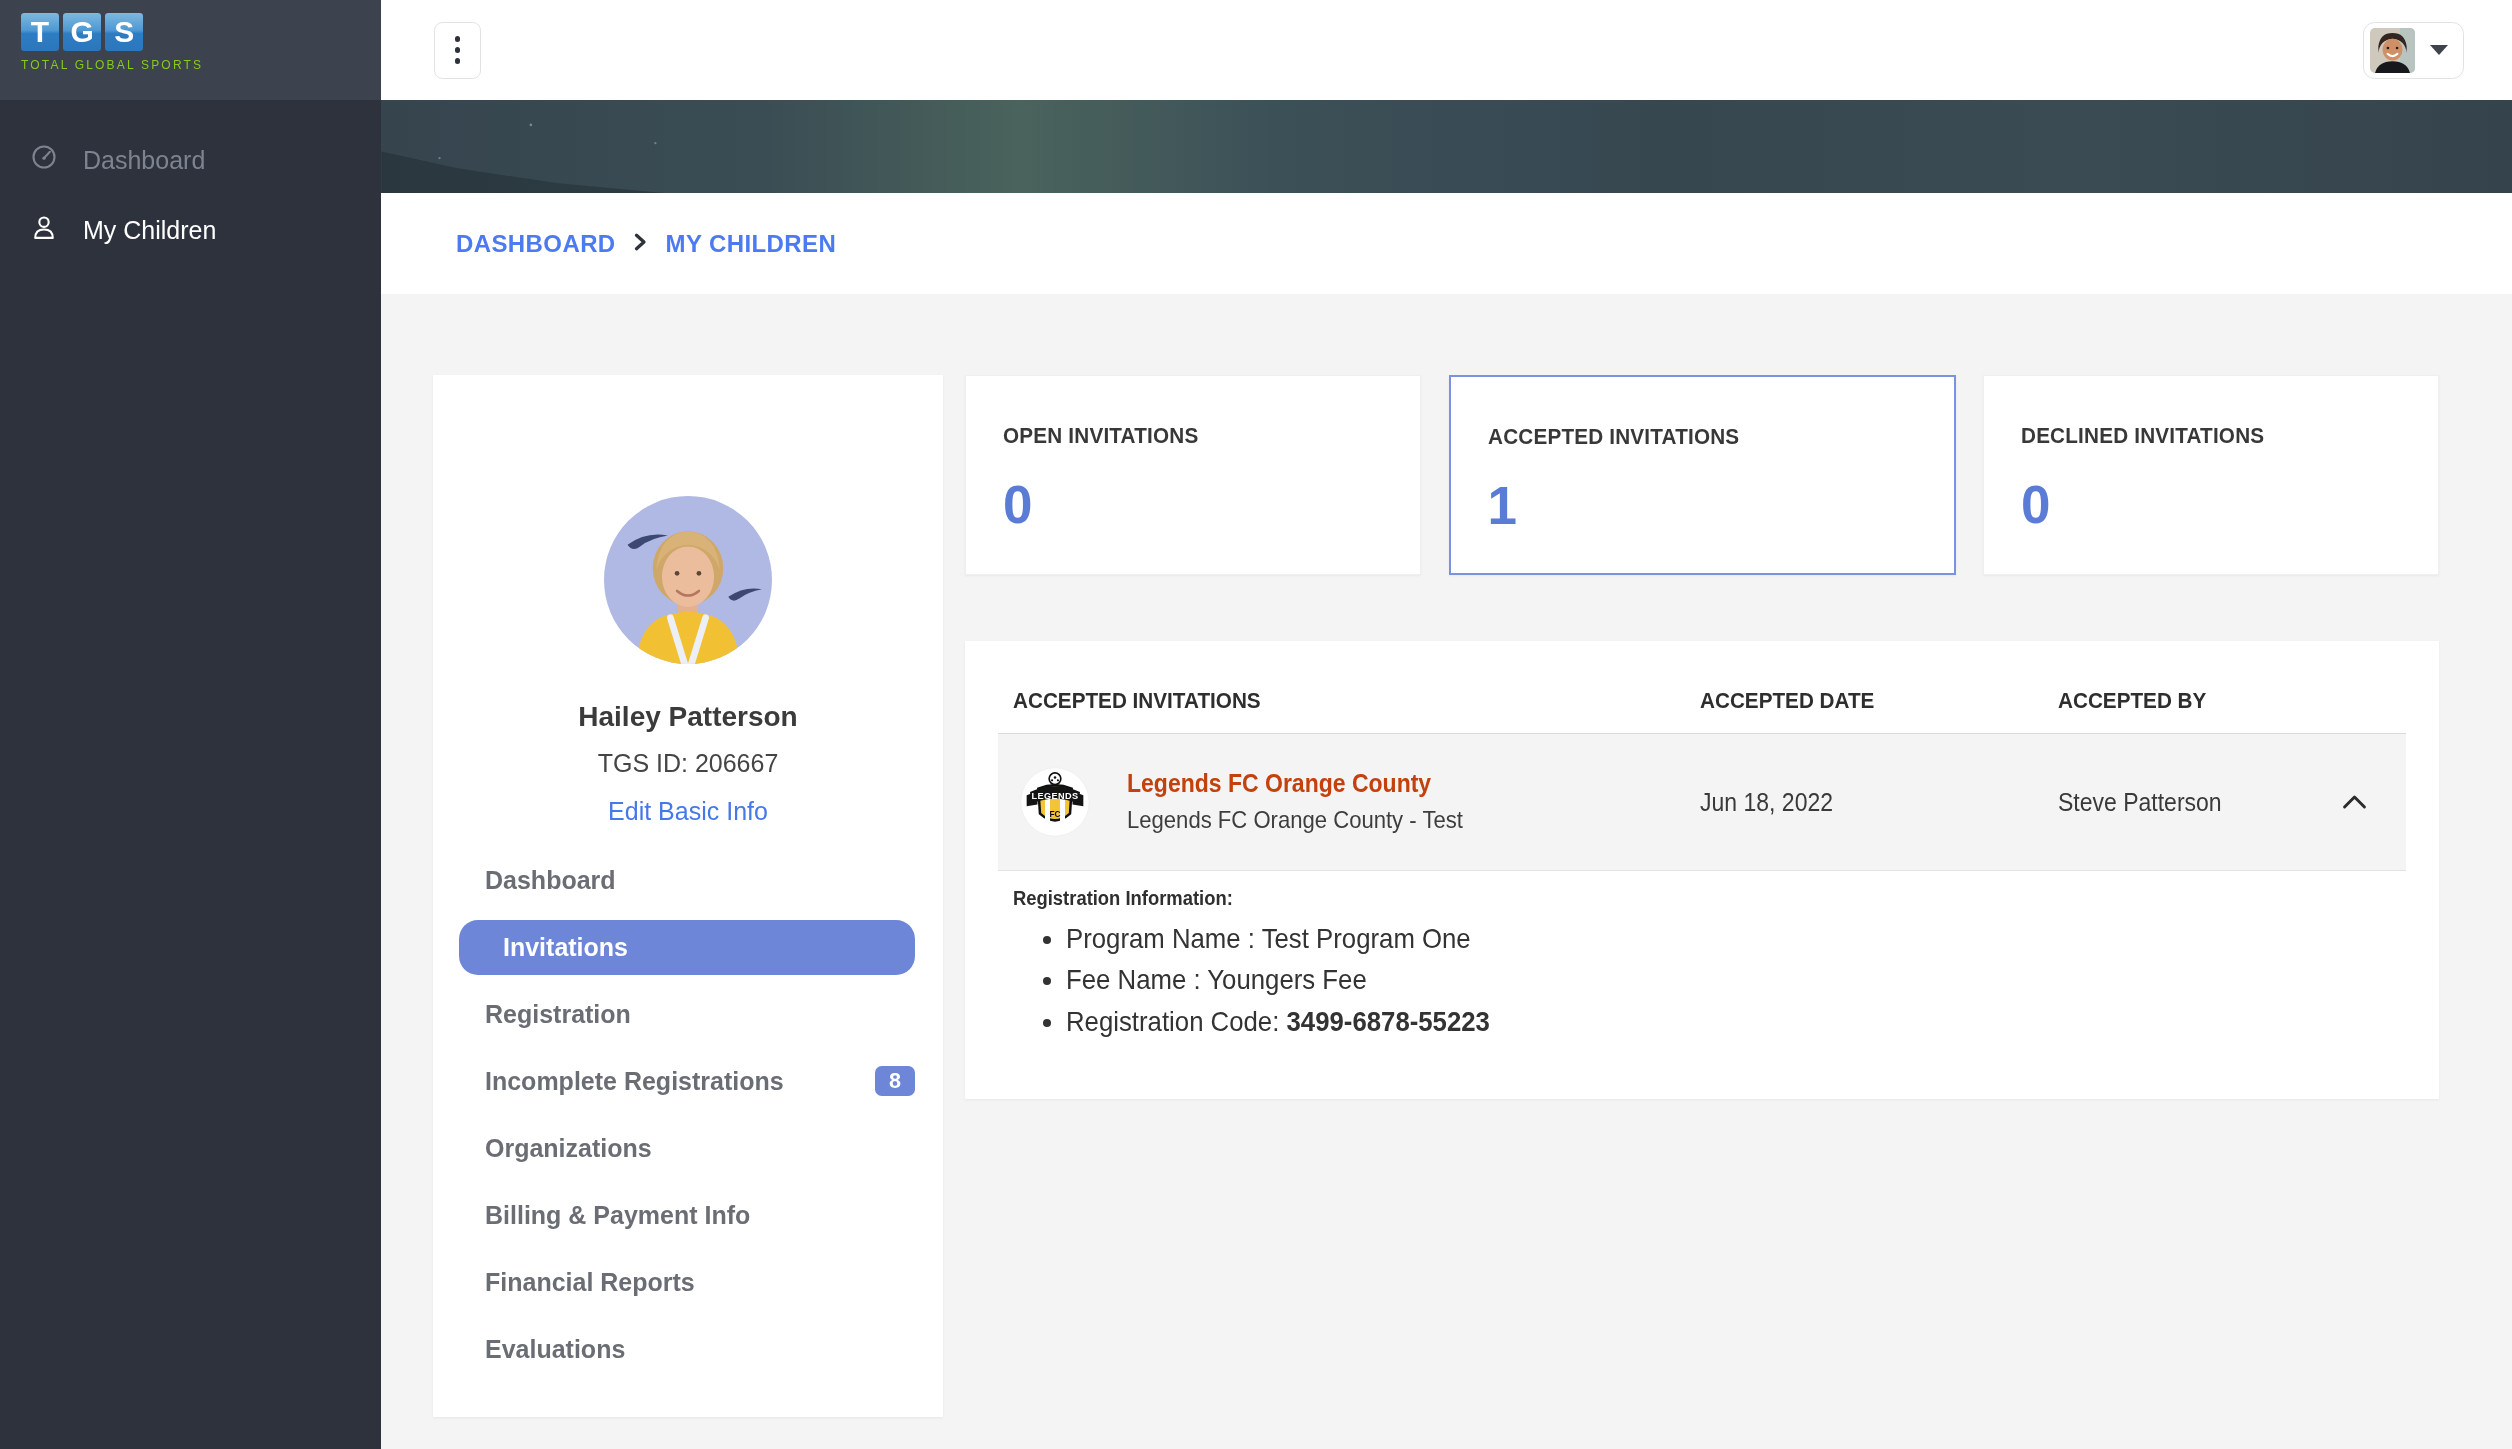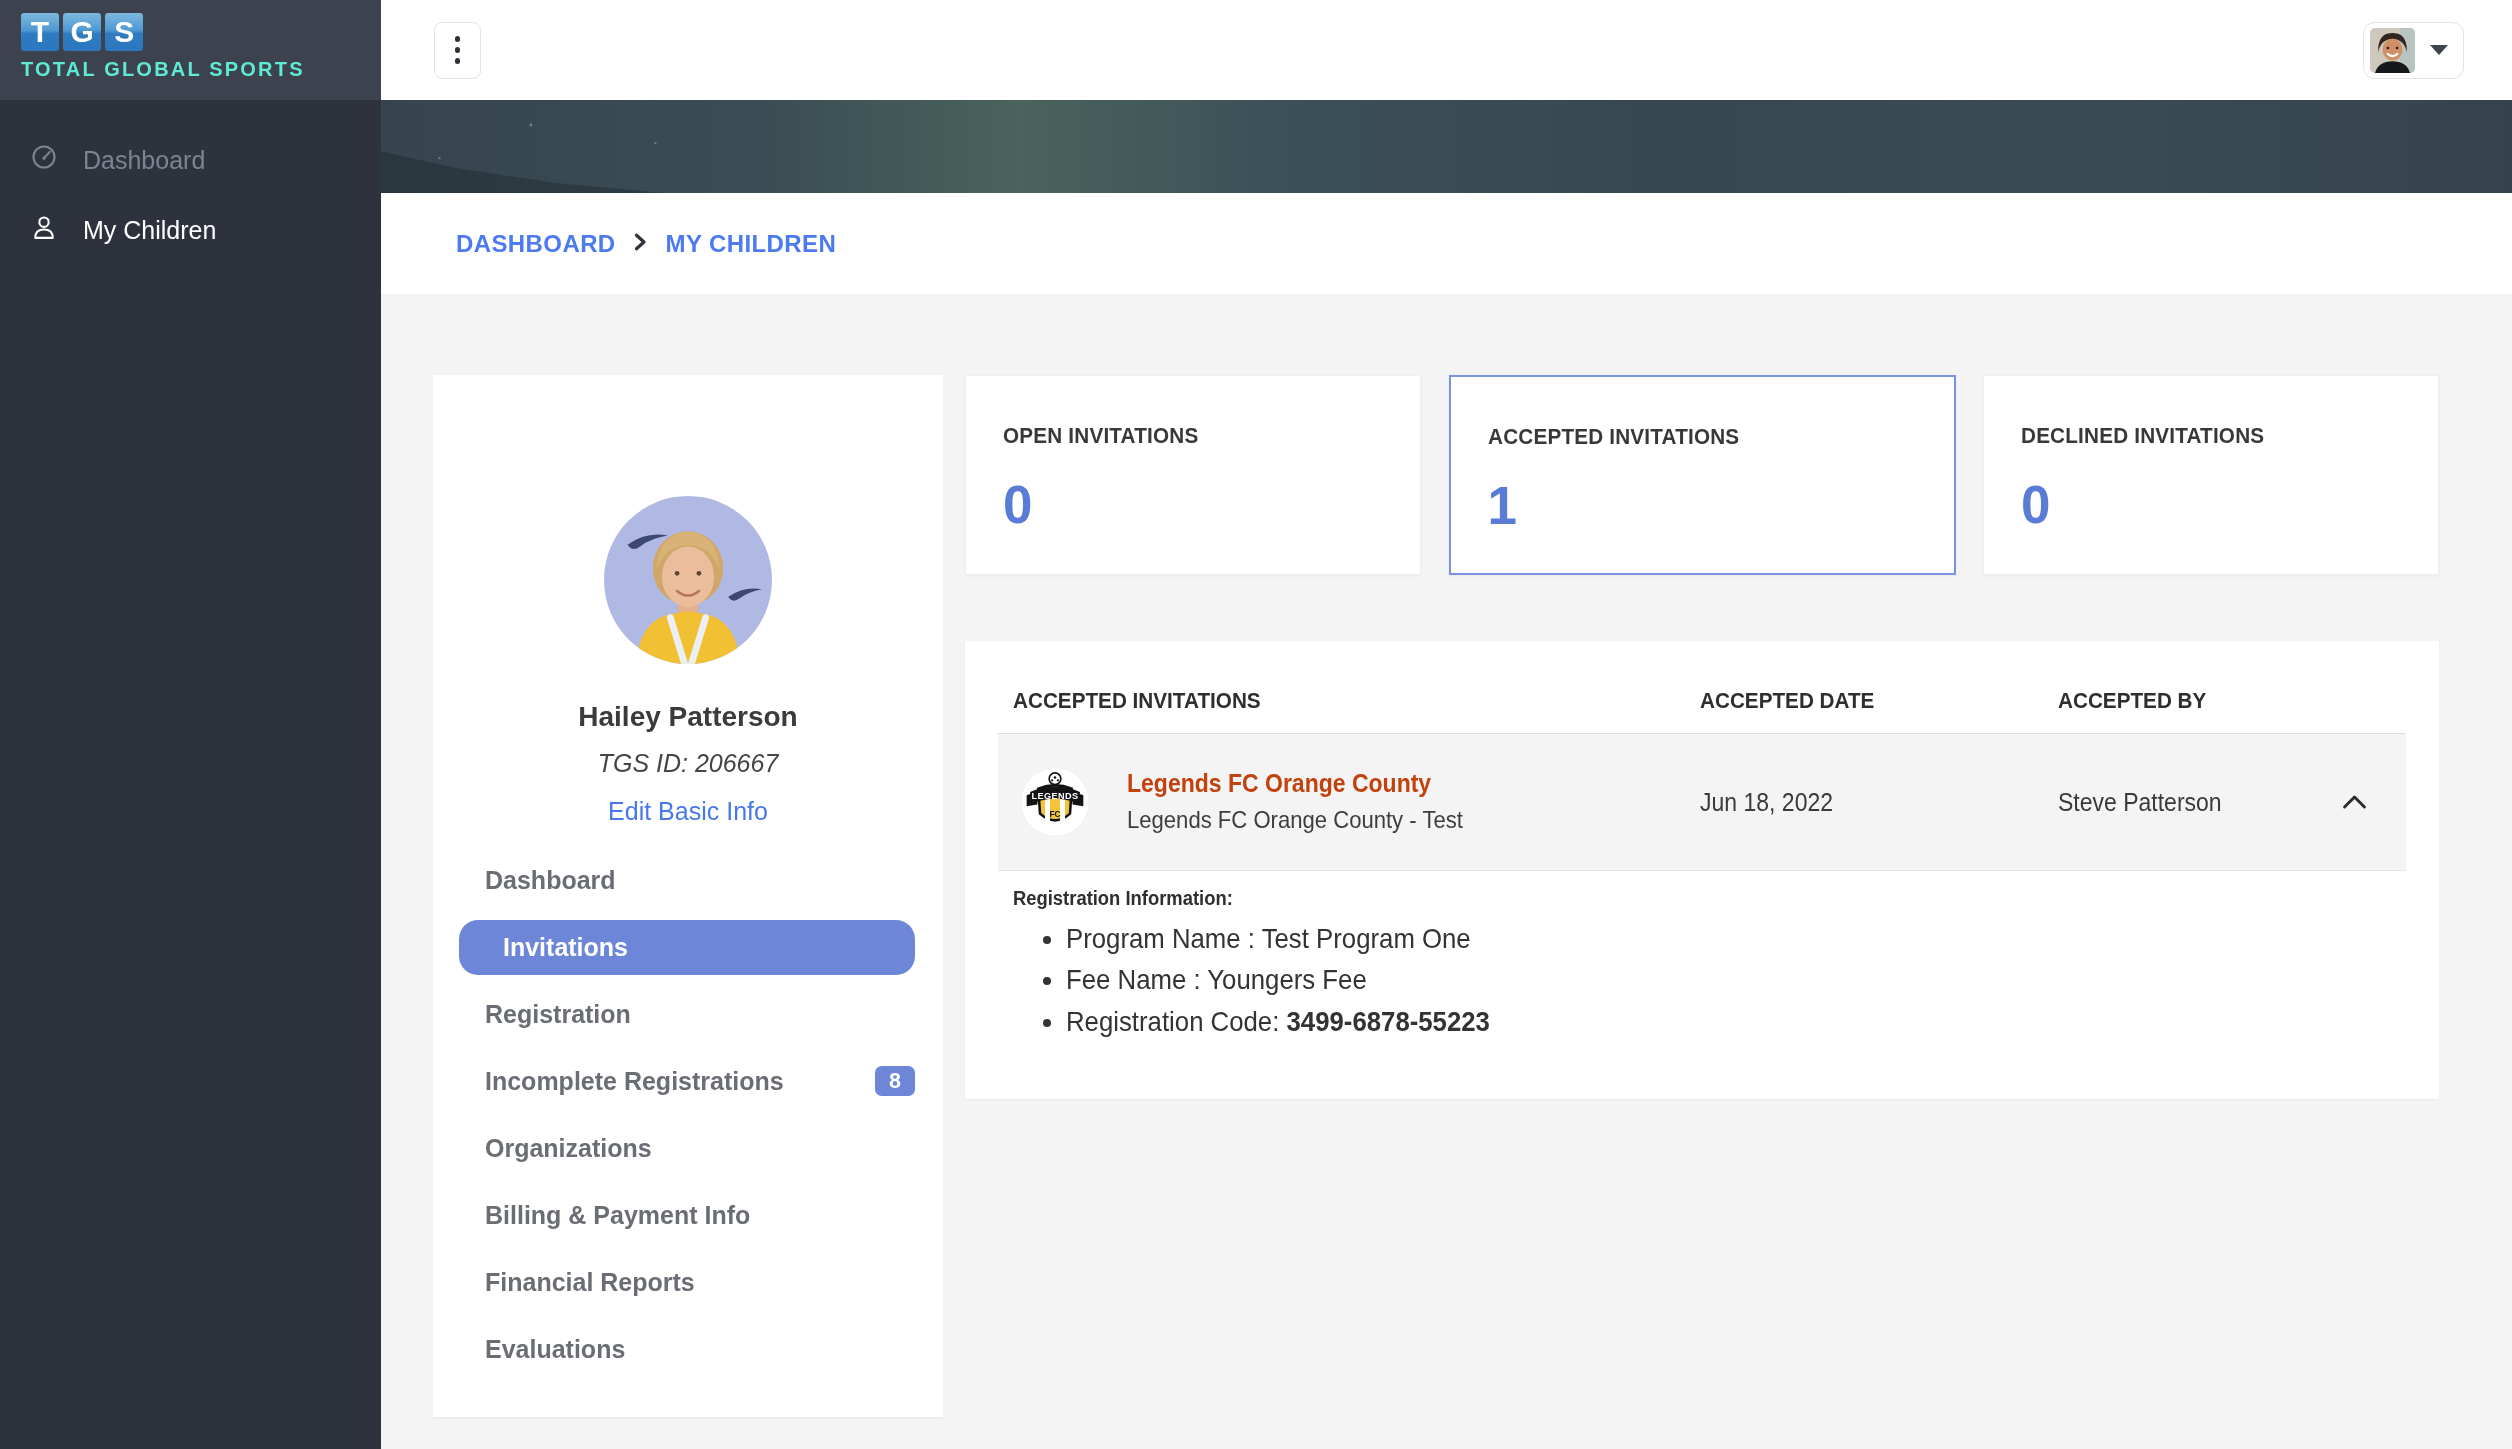--- a/index.html
+++ b/index.html
@@ -7,21 +7,21 @@
   body { font-family:"Liberation Sans", sans-serif; background:#f4f4f5; }
   .app { position:relative; width:2512px; height:1449px; overflow:hidden; }
 
   
   .sidebar { position:absolute; left:0; top:0; width:381px; height:100%; background:#2d323d; }
   .sidebar-header { height:100px; background:#3c424e; padding:12.5px 0 0 21px; }
   .logo-squares { display:flex; gap:4.2px; }
   .logo-sq { width:38px; height:38px; border-radius:3.3px;
     background:linear-gradient(180deg,#7db9e0 0%,#4e98d2 46%,#2e7cc2 54%,#2b77bd 100%);
     color:#fff; font-weight:bold; font-size:30px; display:flex; align-items:center; justify-content:center; }
-  .tagline { margin-top:7.5px; font-size:20px; font-weight:bold; color:#5eead4; letter-spacing:2.2px; }
+  .tagline { margin-top:7.5px; font-size:12px; font-weight:normal; color:#84cc16; letter-spacing:2.2px; }
   .side-nav { margin-top:25px; }
   .side-item { display:flex; align-items:center; gap:25px; padding:18.3px 30px; font-size:25px; color:#7d8490; cursor:pointer; }
   .side-item.active { color:#ffffff; }
   .side-item svg { flex:0 0 auto; }
 
   
   .main { position:absolute; left:381px; top:0; right:0; bottom:0; }
   .topbar { position:absolute; top:0; left:0; right:0; height:100px; background:#fff; }
   .kebab { position:absolute; left:53px; top:21.6px; width:47px; height:57px; background:#fff;
     border:1.7px solid #e2e2e2; border-radius:8.3px; display:flex; flex-direction:column;
@@ -45,21 +45,21 @@
   .content { position:absolute; top:294px; left:0; right:0; bottom:0; background:#f4f4f5; }
 
   
   .child-card { position:absolute; left:52px; top:81px; width:510px; height:1042px; background:#fff;
     box-shadow:0 0.8px 2.5px rgba(0,0,0,.06); }
   .card-header { height:62px; background:#f8f8f9; border-bottom:0.8px solid #ebebeb; display:flex; align-items:center;
     padding-left:33px; font-size:22.5px; font-weight:bold; color:#2e2e2e; letter-spacing:0.3px; }
   .child-photo { position:absolute; left:50%; transform:translateX(-50%); top:121px; width:168px; height:168px;
     border-radius:50%; overflow:hidden; }
   .child-name { position:absolute; top:326px; width:100%; text-align:center; font-size:28px; font-weight:bold; color:#3b3b3b; }
-  .child-id { position:absolute; top:374px; width:100%; text-align:center; font-size:25px; color:#454545;font-style:italic; }
+  .child-id { position:absolute; top:374px; width:100%; text-align:center; font-size:25px; color:#454545; }
   .edit-link { position:absolute; top:422px; width:100%; text-align:center; font-size:25px; color:#4678e8; cursor:pointer; display:block; text-decoration:none; }
   .child-menu { position:absolute; top:472px; left:0; width:100%; list-style:none; margin:0; padding:0; }
   .child-menu li { position:relative; height:67px; display:flex; align-items:center; padding-left:52px;
     font-size:25px; font-weight:600; color:#6a6e74; cursor:pointer; }
   .child-menu li.selected { margin:5.8px 28px 5.8px 26px; padding-left:44px; height:55px; border-radius:19px;
     background:#6d86d8; color:#fff; }
   .badge { position:absolute; right:28px; top:50%; transform:translateY(-50%); min-width:40px; height:30px;
     border-radius:6.7px; background:#6d86d8; color:#fff; font-size:21.6px; font-weight:bold;
     display:flex; align-items:center; justify-content:center; padding:0 8.3px; }
 

